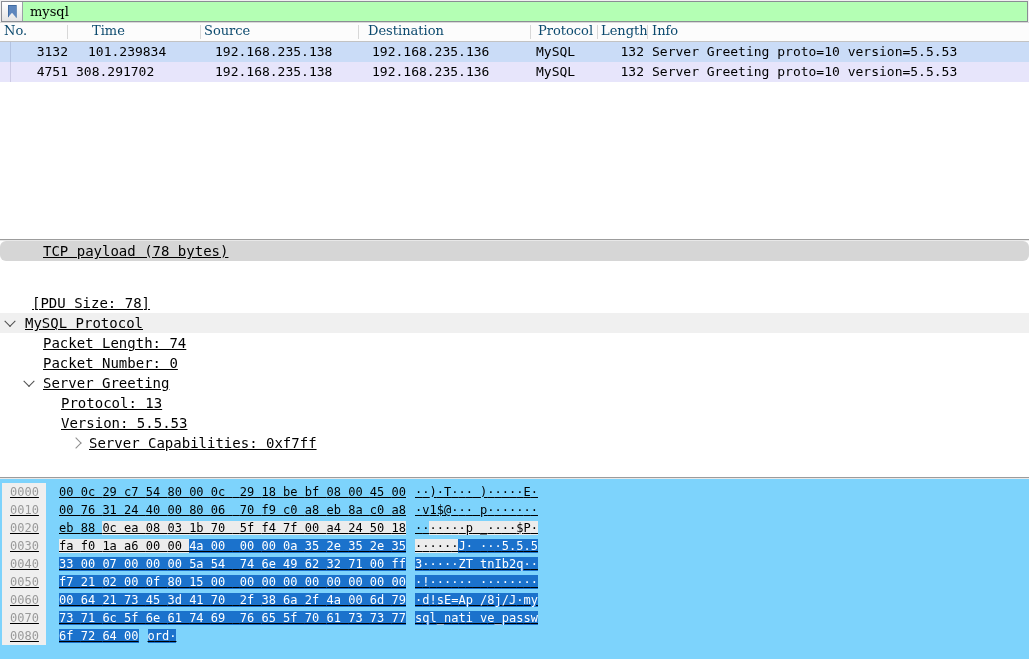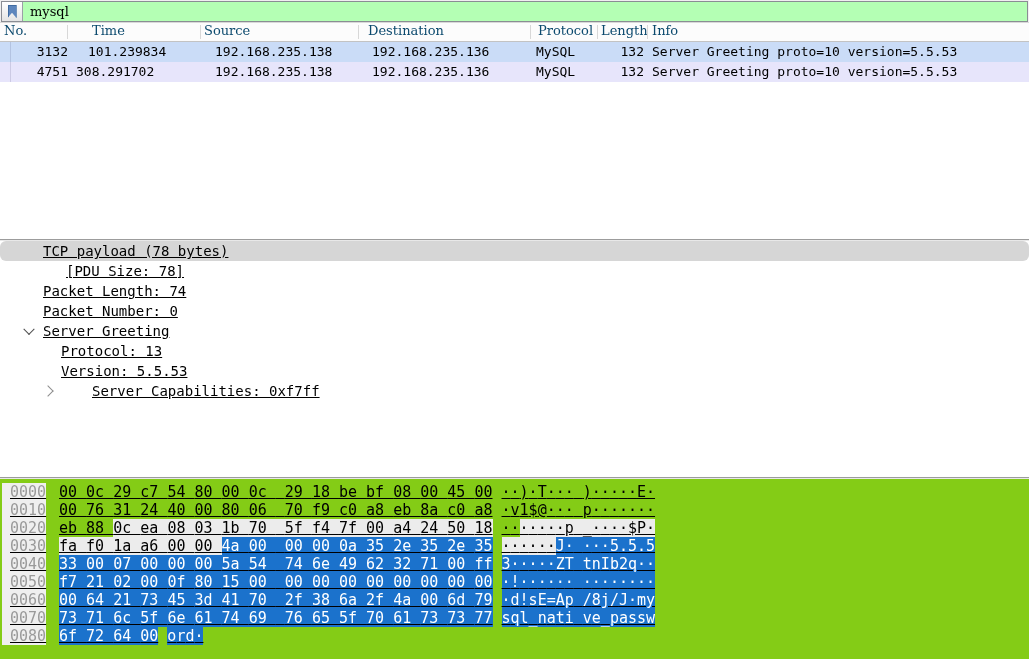--- a/index.html
+++ b/index.html
@@ -33,22 +33,22 @@
   
   .details-pane{position:relative;height:236px;background:#fff;overflow:hidden;}
   .tree-row{position:relative;height:20px;line-height:20px;font-size:14px;color:#000;white-space:pre;box-sizing:border-box;}
   .tree-row.hl-selected{background:var(--detail-sel-bg,#d6d6d6);}
   .tree-row.hl-subtle{background:var(--detail-subtle-bg,#f0f0f0);}
   .chev{position:absolute;width:7px;height:7px;top:50%;}
   .chev.down{border-right:1px solid #4f4f4f;border-bottom:1px solid #4f4f4f;transform:translateY(-72%) rotate(45deg);}
   .chev.right{border-right:1px solid #8d8d8d;border-bottom:1px solid #8d8d8d;transform:translateY(-50%) rotate(-45deg);}
 
   
-  .hex-pane{position:relative;height:180px;background:#84cc16;overflow:hidden;padding-top:4px;box-sizing:border-box;
-            font-size:15px;}
+  .hex-pane{position:relative;height:180px;background:#7dd3fc;overflow:hidden;padding-top:4px;box-sizing:border-box;
+            font-size:12px;}
   .hex-row{display:flex;height:18px;line-height:18px;white-space:pre;}
   .hex-offset{width:44px;padding-left:8px;margin-left:2px;background:#efefef;color:#9a9a9a;box-sizing:border-box;}
   .hex-bytes{margin-left:13px;}
   .hex-ascii{margin-left:9px;}
   .hx{white-space:pre;}
   .hx.plain{background:transparent;color:#000;}
   .hx.proto{background:var(--proto-bg,#ececec);color:#000;}
   .hx.sel{background:var(--hexsel-bg,#1b72cc);color:var(--hexsel-fg,#ffffff);}
 </style>
 </head>
@@ -102,27 +102,28 @@
           <span class="pkt-cell" style="left: 647px; width: 382px; text-align: left; padding-left: 5px;">Server Greeting proto=10 version=5.5.53</span>
           <div class="row-tick"></div>
         </div>
       </div>
   </div>
 
   <div class="pane-sep"></div>
 
   <div class="details-pane" id="details-pane">
       <div class="tree-row hl-selected" style="padding-left: 43px; border-radius: 6px;"><span>TCP payload (78 bytes)</span></div>
-      <div class="tree-row" style="padding-left: 66px;"><span>[PDU Size: 78]</span></div>
+      <div class="tree-row" style="padding-left: 32px; margin-top: 32px;"><span>[PDU Size: 78]</span></div>
+      <div class="tree-row hl-subtle" style="padding-left: 25px;"><span class="chev down" style="left: 6px;"></span><span>MySQL Protocol</span></div>
       <div class="tree-row" style="padding-left: 43px;"><span>Packet Length: 74</span></div>
       <div class="tree-row" style="padding-left: 43px;"><span>Packet Number: 0</span></div>
       <div class="tree-row" style="padding-left: 43px;"><span class="chev down" style="left: 25px;"></span><span>Server Greeting</span></div>
       <div class="tree-row" style="padding-left: 61px;"><span>Protocol: 13</span></div>
       <div class="tree-row" style="padding-left: 61px;"><span>Version: 5.5.53</span></div>
-      <div class="tree-row" style="padding-left: 92px;"><span class="chev right" style="left: 44px;"></span><span>Server Capabilities: 0xf7ff</span></div>
+      <div class="tree-row" style="padding-left: 61px; margin-left: 28px;"><span class="chev right" style="left: 44px;"></span><span>Server Capabilities: 0xf7ff</span></div>
     </div>
 
   <div class="pane-sep"></div>
 
   <div class="hex-pane" id="hex-pane">
       <div class="hex-row"><span class="hex-offset">0000</span><span class="hex-bytes"><span class="hx plain">00 </span><span class="hx plain">0c </span><span class="hx plain">29 </span><span class="hx plain">c7 </span><span class="hx plain">54 </span><span class="hx plain">80 </span><span class="hx plain">00 </span><span class="hx plain">0c </span><span class="hx plain"> </span><span class="hx plain">29 </span><span class="hx plain">18 </span><span class="hx plain">be </span><span class="hx plain">bf </span><span class="hx plain">08 </span><span class="hx plain">00 </span><span class="hx plain">45 </span><span class="hx plain">00</span></span><span class="hex-ascii"><span class="hx plain">·</span><span class="hx plain">·</span><span class="hx plain">)</span><span class="hx plain">·</span><span class="hx plain">T</span><span class="hx plain">·</span><span class="hx plain">·</span><span class="hx plain">·</span><span class="hx plain"> </span><span class="hx plain">)</span><span class="hx plain">·</span><span class="hx plain">·</span><span class="hx plain">·</span><span class="hx plain">·</span><span class="hx plain">·</span><span class="hx plain">E</span><span class="hx plain">·</span></span></div>
       <div class="hex-row"><span class="hex-offset">0010</span><span class="hex-bytes"><span class="hx plain">00 </span><span class="hx plain">76 </span><span class="hx plain">31 </span><span class="hx plain">24 </span><span class="hx plain">40 </span><span class="hx plain">00 </span><span class="hx plain">80 </span><span class="hx plain">06 </span><span class="hx plain"> </span><span class="hx plain">70 </span><span class="hx plain">f9 </span><span class="hx plain">c0 </span><span class="hx plain">a8 </span><span class="hx plain">eb </span><span class="hx plain">8a </span><span class="hx plain">c0 </span><span class="hx plain">a8</span></span><span class="hex-ascii"><span class="hx plain">·</span><span class="hx plain">v</span><span class="hx plain">1</span><span class="hx plain">$</span><span class="hx plain">@</span><span class="hx plain">·</span><span class="hx plain">·</span><span class="hx plain">·</span><span class="hx plain"> </span><span class="hx plain">p</span><span class="hx plain">·</span><span class="hx plain">·</span><span class="hx plain">·</span><span class="hx plain">·</span><span class="hx plain">·</span><span class="hx plain">·</span><span class="hx plain">·</span></span></div>
       <div class="hex-row"><span class="hex-offset">0020</span><span class="hex-bytes"><span class="hx plain">eb </span><span class="hx plain">88 </span><span class="hx proto">0c </span><span class="hx proto">ea </span><span class="hx proto">08 </span><span class="hx proto">03 </span><span class="hx proto">1b </span><span class="hx proto">70 </span><span class="hx proto"> </span><span class="hx proto">5f </span><span class="hx proto">f4 </span><span class="hx proto">7f </span><span class="hx proto">00 </span><span class="hx proto">a4 </span><span class="hx proto">24 </span><span class="hx proto">50 </span><span class="hx proto">18</span></span><span class="hex-ascii"><span class="hx plain">·</span><span class="hx plain">·</span><span class="hx proto">·</span><span class="hx proto">·</span><span class="hx proto">·</span><span class="hx proto">·</span><span class="hx proto">·</span><span class="hx proto">p</span><span class="hx proto"> </span><span class="hx proto">_</span><span class="hx proto">·</span><span class="hx proto">·</span><span class="hx proto">·</span><span class="hx proto">·</span><span class="hx proto">$</span><span class="hx proto">P</span><span class="hx proto">·</span></span></div>
       <div class="hex-row"><span class="hex-offset">0030</span><span class="hex-bytes"><span class="hx proto">fa </span><span class="hx proto">f0 </span><span class="hx proto">1a </span><span class="hx proto">a6 </span><span class="hx proto">00 </span><span class="hx proto">00 </span><span class="hx sel">4a </span><span class="hx sel">00 </span><span class="hx sel"> </span><span class="hx sel">00 </span><span class="hx sel">00 </span><span class="hx sel">0a </span><span class="hx sel">35 </span><span class="hx sel">2e </span><span class="hx sel">35 </span><span class="hx sel">2e </span><span class="hx sel">35</span></span><span class="hex-ascii"><span class="hx proto">·</span><span class="hx proto">·</span><span class="hx proto">·</span><span class="hx proto">·</span><span class="hx proto">·</span><span class="hx proto">·</span><span class="hx sel">J</span><span class="hx sel">·</span><span class="hx sel"> </span><span class="hx sel">·</span><span class="hx sel">·</span><span class="hx sel">·</span><span class="hx sel">5</span><span class="hx sel">.</span><span class="hx sel">5</span><span class="hx sel">.</span><span class="hx sel">5</span></span></div>
       <div class="hex-row"><span class="hex-offset">0040</span><span class="hex-bytes"><span class="hx sel">33 </span><span class="hx sel">00 </span><span class="hx sel">07 </span><span class="hx sel">00 </span><span class="hx sel">00 </span><span class="hx sel">00 </span><span class="hx sel">5a </span><span class="hx sel">54 </span><span class="hx sel"> </span><span class="hx sel">74 </span><span class="hx sel">6e </span><span class="hx sel">49 </span><span class="hx sel">62 </span><span class="hx sel">32 </span><span class="hx sel">71 </span><span class="hx sel">00 </span><span class="hx sel">ff</span></span><span class="hex-ascii"><span class="hx sel">3</span><span class="hx sel">·</span><span class="hx sel">·</span><span class="hx sel">·</span><span class="hx sel">·</span><span class="hx sel">·</span><span class="hx sel">Z</span><span class="hx sel">T</span><span class="hx sel"> </span><span class="hx sel">t</span><span class="hx sel">n</span><span class="hx sel">I</span><span class="hx sel">b</span><span class="hx sel">2</span><span class="hx sel">q</span><span class="hx sel">·</span><span class="hx sel">·</span></span></div>

